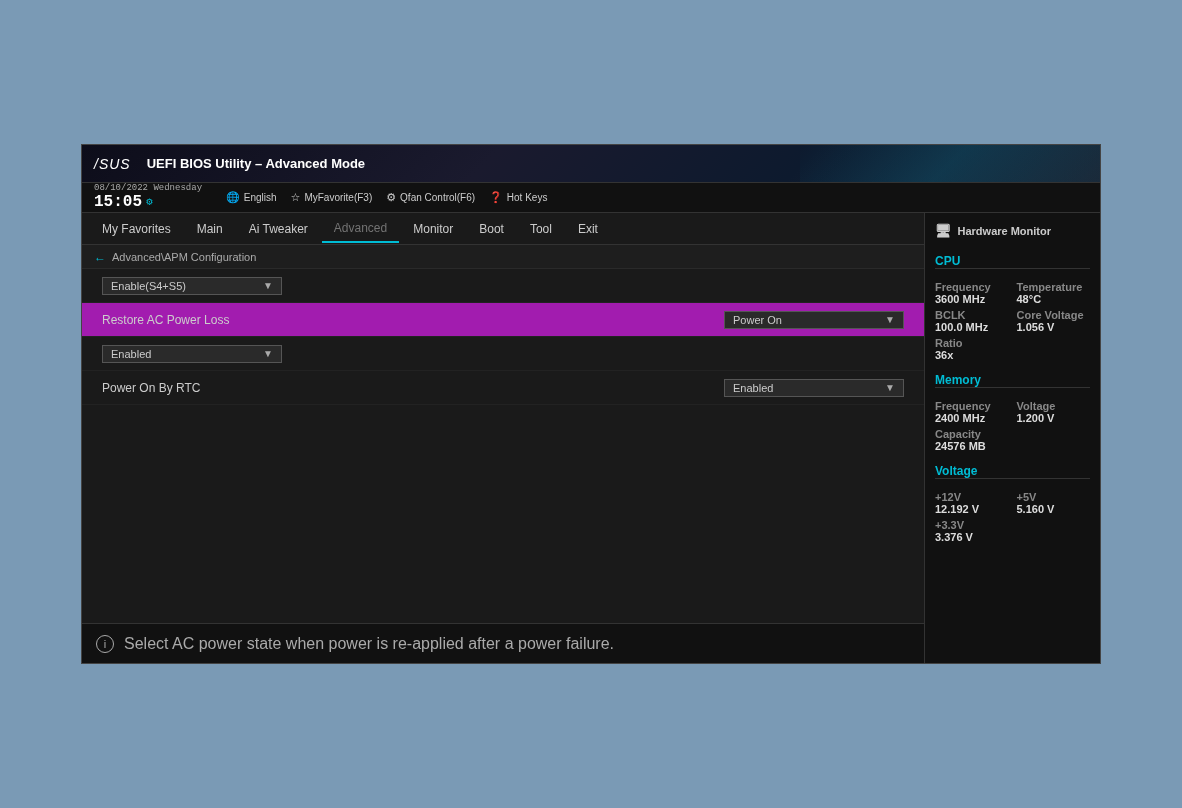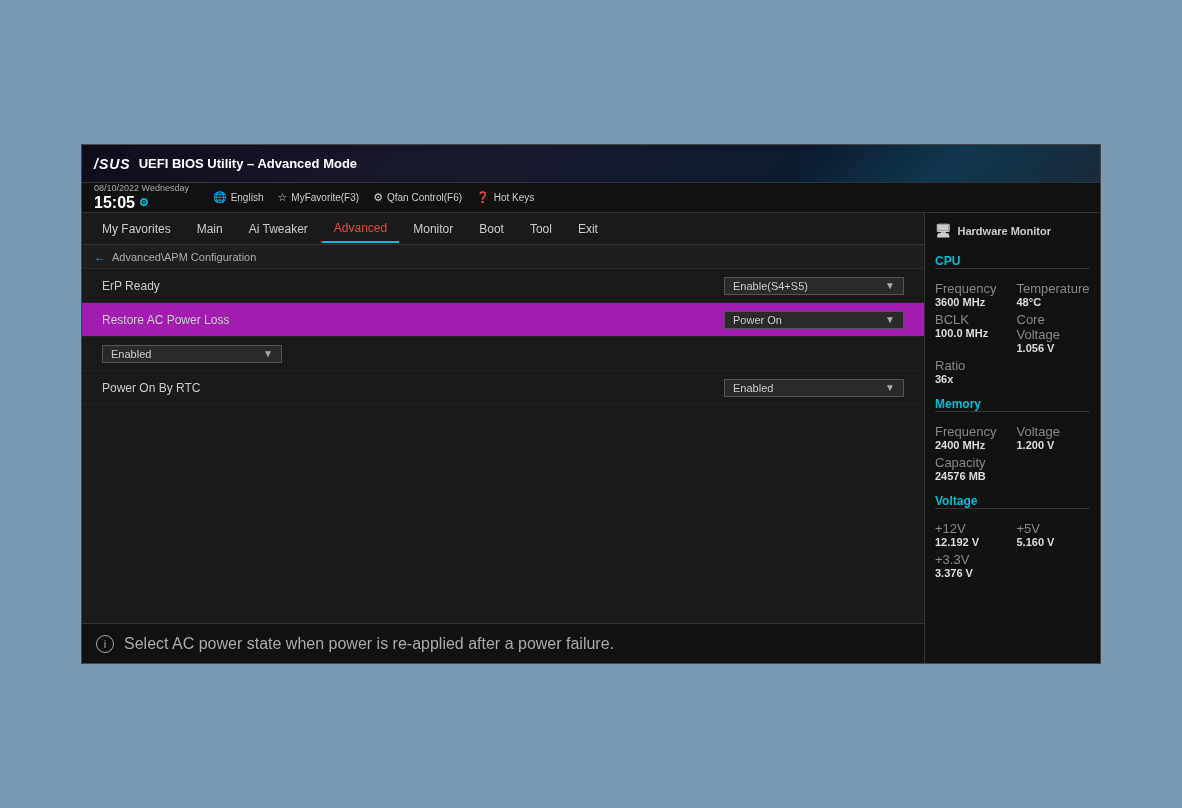--- a/index.html
+++ b/index.html
@@ -38,25 +38,25 @@
     .header-bar::after {
       content: '';
       position: absolute;
       right: 0; top: 0;
       width: 300px; height: 100%;
       background: linear-gradient(135deg, transparent, rgba(0,180,220,0.15), transparent);
       pointer-events: none;
     }
     .asus-logo {
       color: #fff;
-      font-weight: bold;
+      font-weight: normal;
       font-size: 14px;
       font-style: italic;
       letter-spacing: 1px;
-      margin-right: 8px;
+      margin-right: 16px;
       font-family: 'Arial Black', sans-serif;
     }
     .header-title {
       color: #fff;
       font-size: 13px;
       font-weight: bold;
     }
     
     .toolbar {
       background: #111;
@@ -64,20 +64,21 @@
       display: flex;
       align-items: center;
       padding: 0 12px;
       gap: 16px;
       border-bottom: 1px solid #333;
     }
     .toolbar-datetime {
       display: flex;
       flex-direction: column;
       line-height: 1.1;
+      font-family: Liberation Mono, monospace;
     }
     .toolbar-date {
       font-size: 9px;
       color: #aaa;
     }
     .toolbar-time {
       font-size: 16px;
       font-weight: bold;
       color: #fff;
       display: flex;
@@ -128,21 +129,21 @@
       gap: 2px;
     }
     .nav-item {
       padding: 6px 12px;
       font-size: 12px;
       color: #ccc;
       cursor: pointer;
       white-space: nowrap;
     }
     .nav-item.active {
-      color: #ef4444;
+      color: #737373;
       border-bottom: 2px solid #00bcd4;
     }
     
     .breadcrumb-bar {
       background: #1e1e1e;
       height: 24px;
       display: flex;
       align-items: center;
       padding: 0 12px;
       font-size: 11px;
@@ -247,22 +248,23 @@
       border-bottom: 1px solid #333;
       padding-bottom: 0;
     }
     .hw-grid {
       display: grid;
       grid-template-columns: 1fr 1fr;
       gap: 4px 8px;
     }
     .hw-item {}
     .hw-label {
-      font-size: 13px;
+      font-size: 11px;
       color: #888;
+      font-weight: bold;
     }
     .hw-value {
       font-size: 11px;
       color: #ddd;
       font-weight: bold;
     }
     .hw-item-full {
       grid-column: 1 / -1;
     }
   </style>
@@ -322,21 +324,20 @@
       </div>
 
       <div class="breadcrumb-bar">
         <span class="breadcrumb-arrow">←</span>
         <span>Advanced\APM Configuration</span>
       </div>
 
       <div class="settings-area">
 
         <div class="setting-row">
-          <span class="setting-label">ErP Ready</span>
           <div class="setting-dropdown">
             <span>Enable(S4+S5)</span>
             <span class="dropdown-arrow">▼</span>
           </div>
         </div>
 
         <div class="setting-row selected">
           <span class="setting-label">Restore AC Power Loss</span>
           <div class="setting-dropdown">
             <span>Power On</span>

